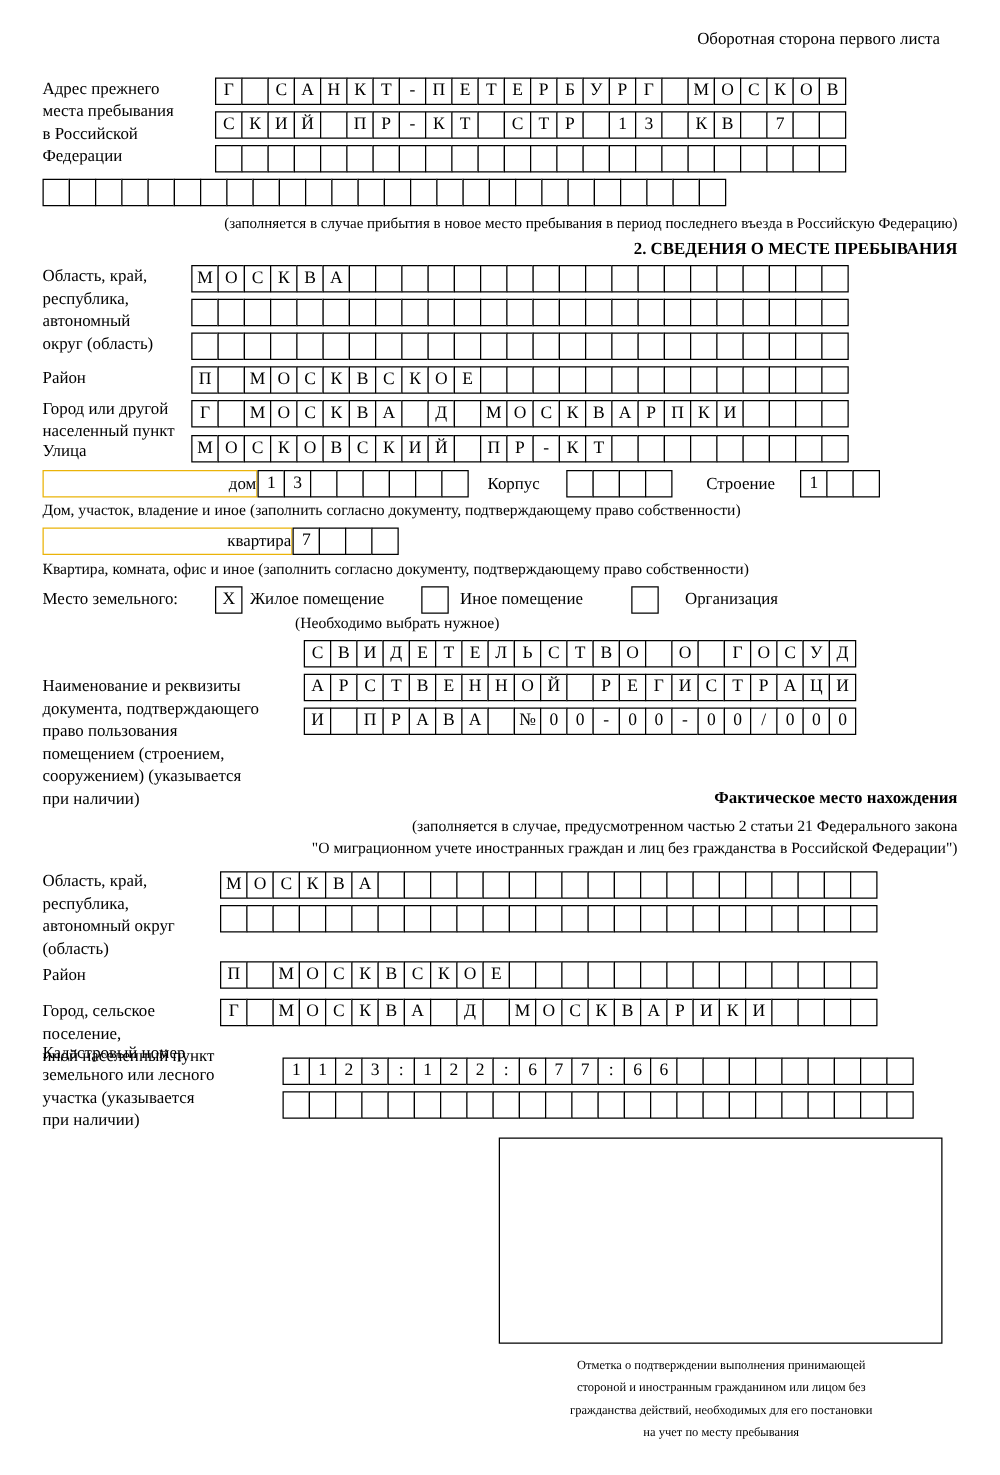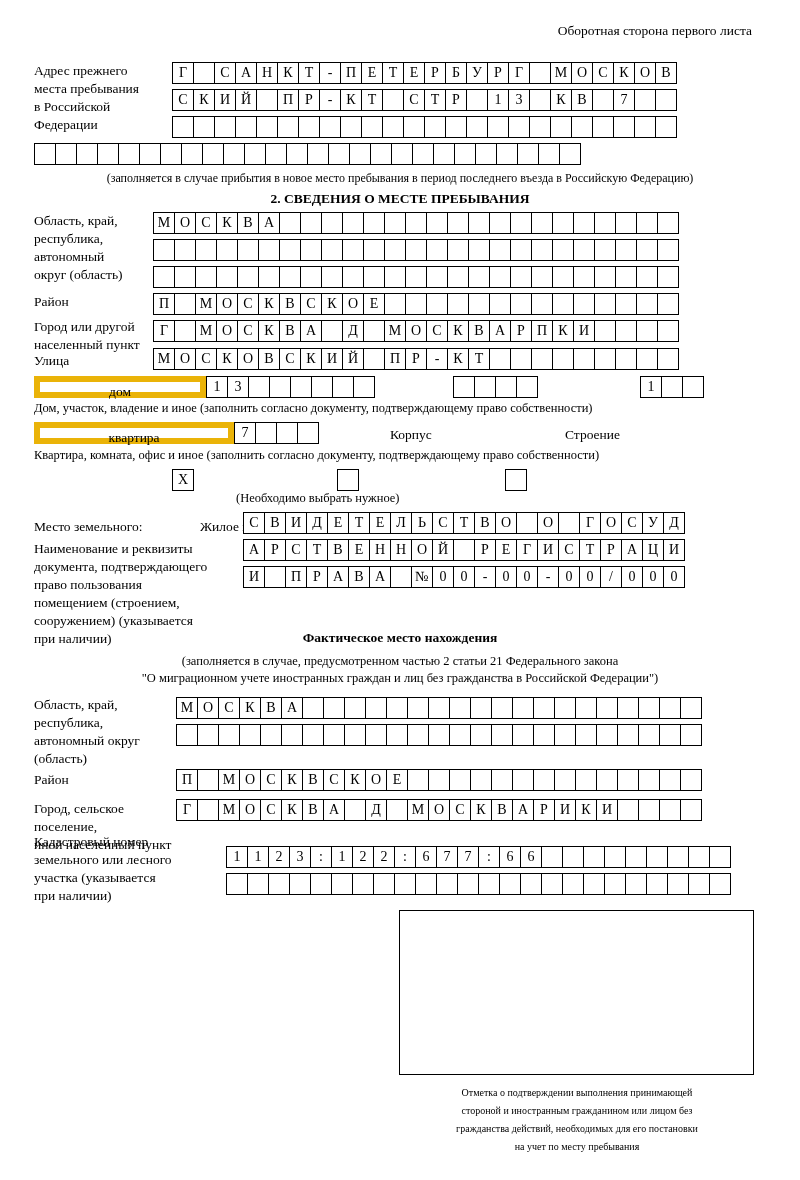--- a/index.html
+++ b/index.html
@@ -29,53 +29,52 @@
 
   .lbl {
     font-size: 13.5px;
     line-height: 18px;
     white-space: pre-line;
   }
   .lbl-sm {
     font-size: 12.5px;
     line-height: 17px;
   }
-  .center { text-align: center; }
+  .center { text-align: right; }
 
   
   .cells {
     display: flex;
     flex-direction: row;
   }
   .cell {
     width: 22px;
     height: 22px;
     border: 1px solid #000;
     margin-right: -1px;
     box-sizing: border-box;
     text-align: center;
     font-size: 14px;
     line-height: 20px;
     font-family: "Liberation Serif", serif;
     background: #fff;
   }
 
   .box-line {
-    border: 6px solid #eab308;
+    border: 1px solid #eab308;
     box-sizing: border-box;
     height: 22px;
     font-size: 13.5px;
     line-height: 20px;
-    text-align: center;
+    text-align: right;
   }
 
   .inline-lbl {
     font-size: 13.5px;
     line-height: 22px;
-    margin-top: 48px;
   }
 
   .section-title {
     font-size: 13.5px;
     font-weight: bold;
   }
 
   .note {
     font-size: 12px;
   }

